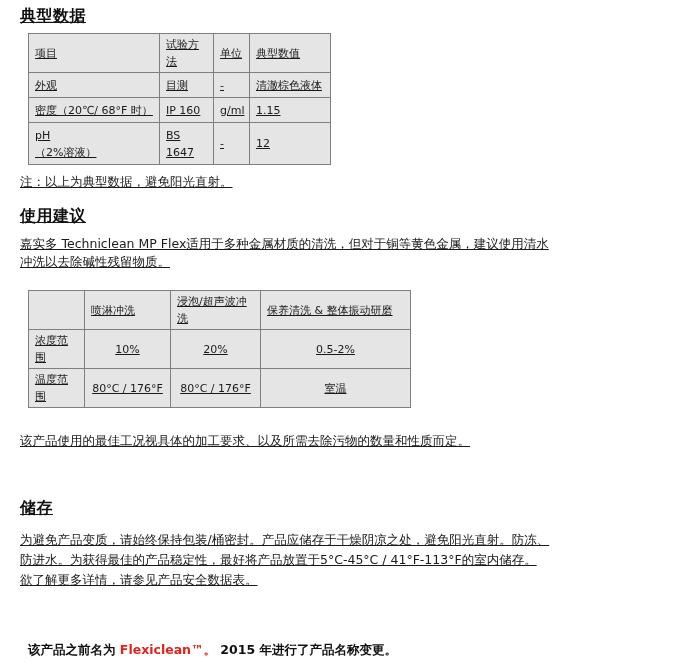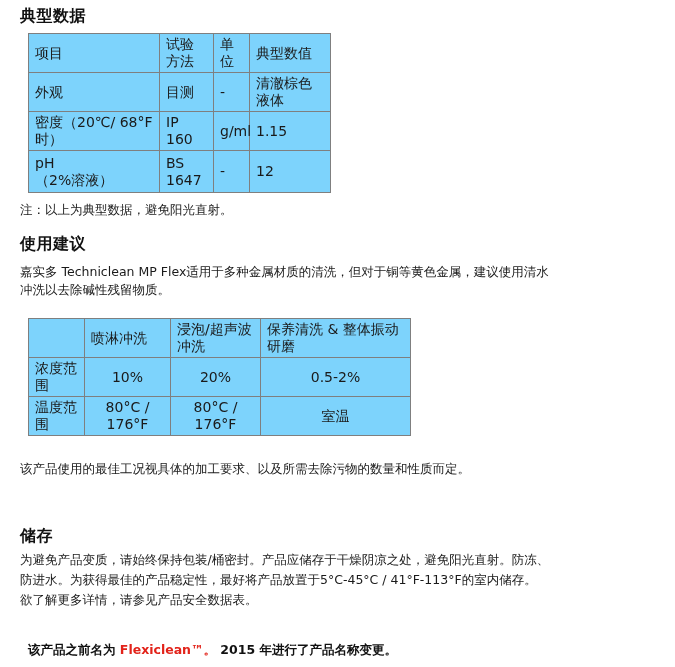--- a/index.html
+++ b/index.html
@@ -8,46 +8,47 @@
     width: 675px; height: 667px;
     font-family: "DejaVu Sans", "Liberation Sans", sans-serif;
     color: #1a1a1a;
   }
   .page {
     position: relative;
     width: 580px; height: 667px;
     padding: 6px 20px 6px 20px;
     overflow: hidden;
     background: #ffffff;
+    text-decoration: underline;
   }
   h2.sec-title {
     font-size: 16px;
     font-weight: bold;
     color: #111111;
     line-height: 20px;
     letter-spacing: 0.5px;
   }
   .sec-title.usage { margin-top: 16px; }
   .sec-title.storage { margin-top: 47px; }
   p.body-text {
     font-size: 12.5px;
     line-height: 20px;
     color: #1a1a1a;
   }
   p.note { margin-top: 8px; font-size: 12.5px; line-height: 17px; }
   p.intro { margin-top: 9px; line-height: 18px; }
   p.outro { margin-top: 23px; }
-  p.storage-body { margin-top: 4px; max-width: 635px; }
+  p.storage-body { margin-top: 12px; max-width: 635px; }
   table {
     border-collapse: collapse;
     table-layout: fixed;
     margin: 7px 0 0 8px;
-    font-size: 14px;
+    font-size: 11px;
     color: #1a1a1a;
-    background: #7dd3fc;
+    background: #e5e5e5;
   }
   th, td {
     border: 1px solid #7f7f7f;
     padding: 2px 6px;
     font-weight: normal;
     text-align: left;
     vertical-align: middle;
     white-space: pre-line;
     line-height: 17px;
   }

